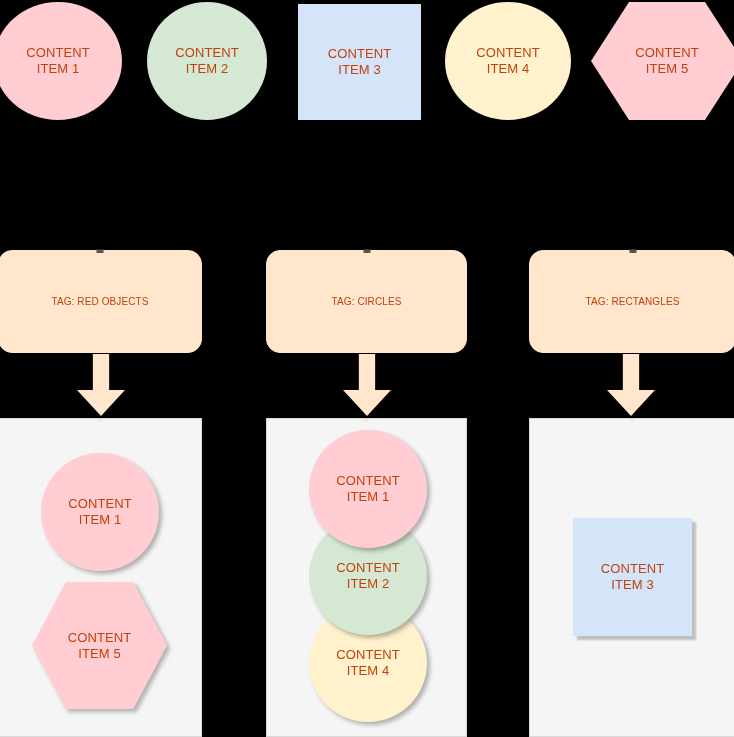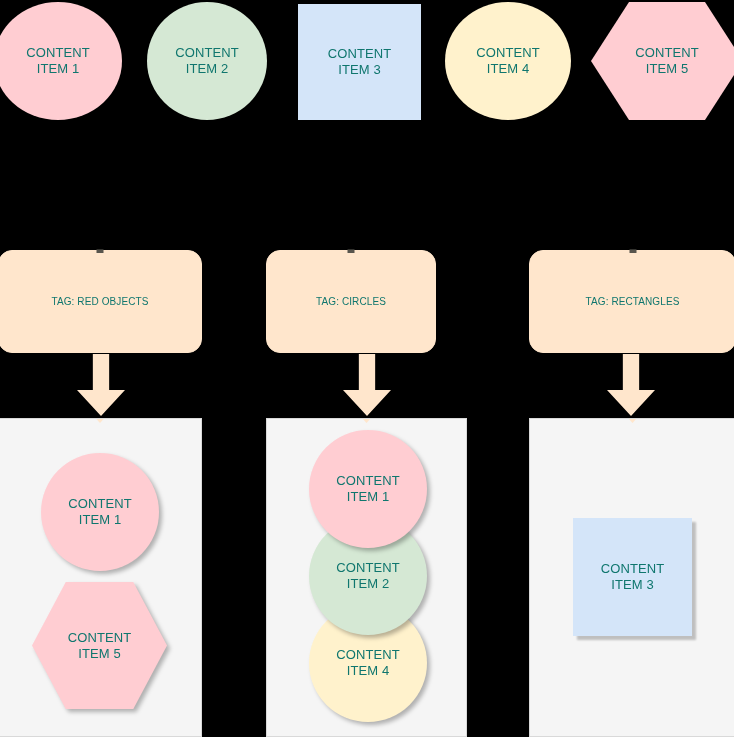--- a/index.html
+++ b/index.html
@@ -21,21 +21,21 @@
     position: absolute;
     box-sizing: border-box;
     display: flex;
     align-items: center;
     justify-content: center;
   }
   .label {
     position: relative;
     z-index: 3;
     text-align: center;
-    color: #0f766e;
+    color: #c2410c;
     font-size: 13px;
     line-height: 16px;
     letter-spacing: 0.1px;
     white-space: pre-line;
     pointer-events: none;
   }
 
   
   .ellipse {
     border-radius: 50%;
@@ -133,21 +133,21 @@
     <div class="hex" style="background:#ffcdd2;"></div>
     <div class="label">CONTENT
 ITEM 5</div>
   </div>
 
   <div class="tagbox" style="left:-2px; top:250px; width:204px; height:103px;">
     <div class="tag-nub"></div>
     <div class="label">TAG: RED OBJECTS</div>
   </div>
 
-  <div class="tagbox" style="left:266px; top:250px; width:170px; height:103px;">
+  <div class="tagbox" style="left:266px; top:250px; width:201px; height:103px;">
     <div class="tag-nub"></div>
     <div class="label">TAG: CIRCLES</div>
   </div>
 
   <div class="tagbox" style="left:529px; top:250px; width:207px; height:103px;">
     <div class="tag-nub"></div>
     <div class="label">TAG: RECTANGLES</div>
   </div>
 
   <div class="blockarrow" style="left:77px; top:354px; width:48px; height:62px;"></div>

